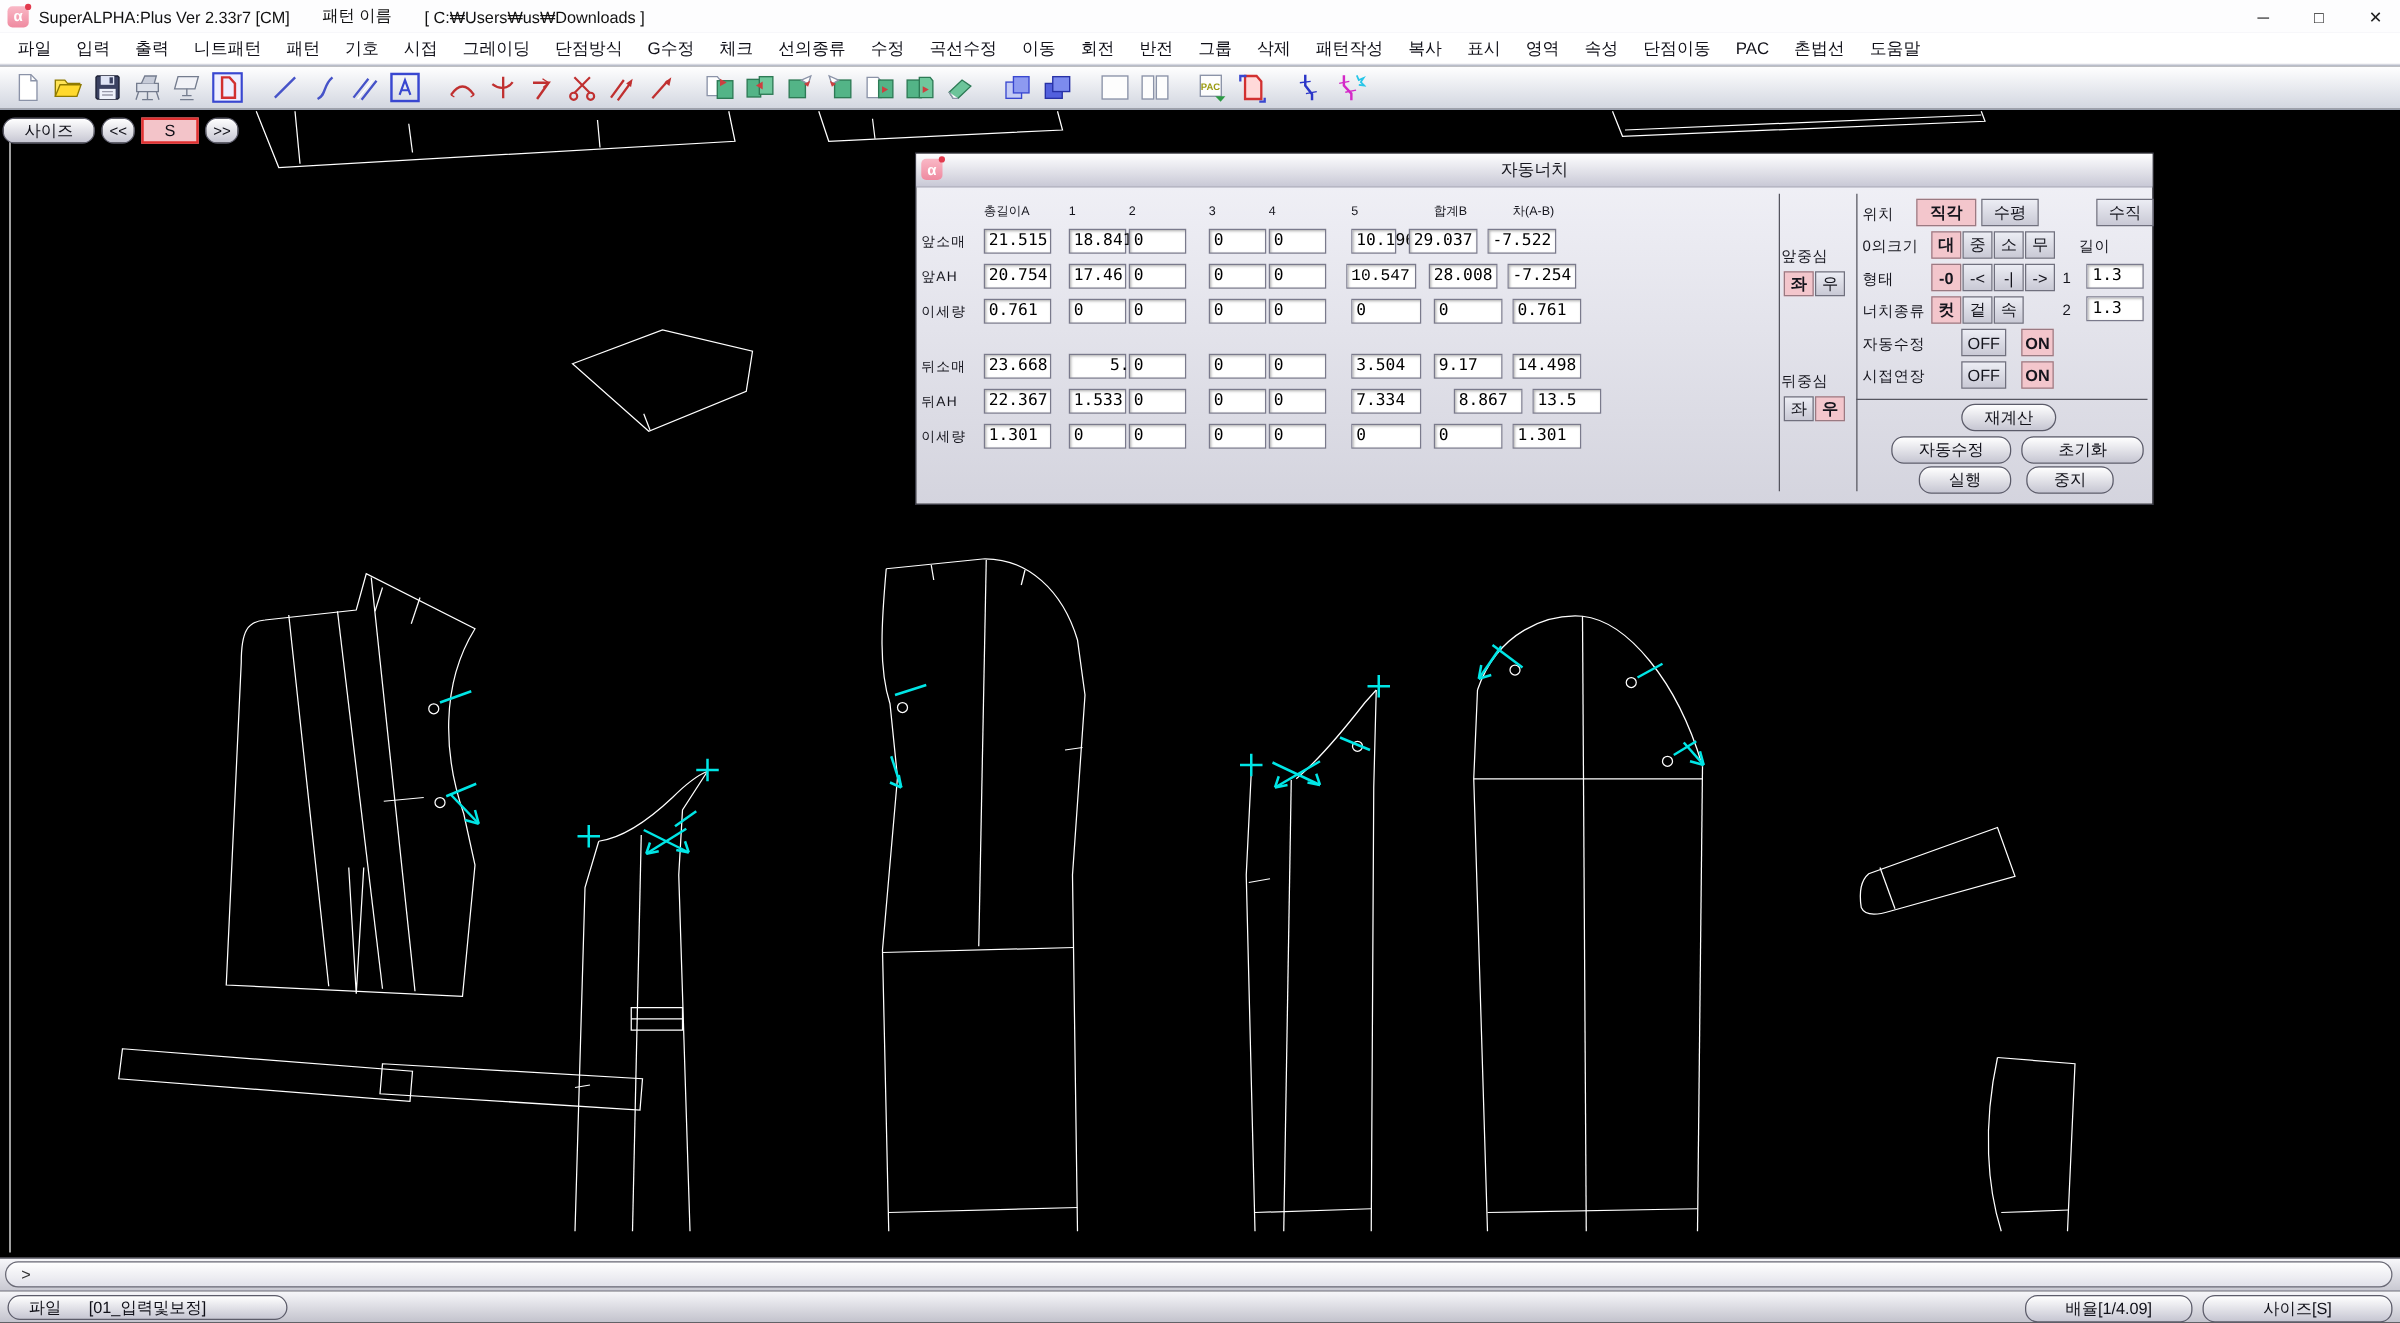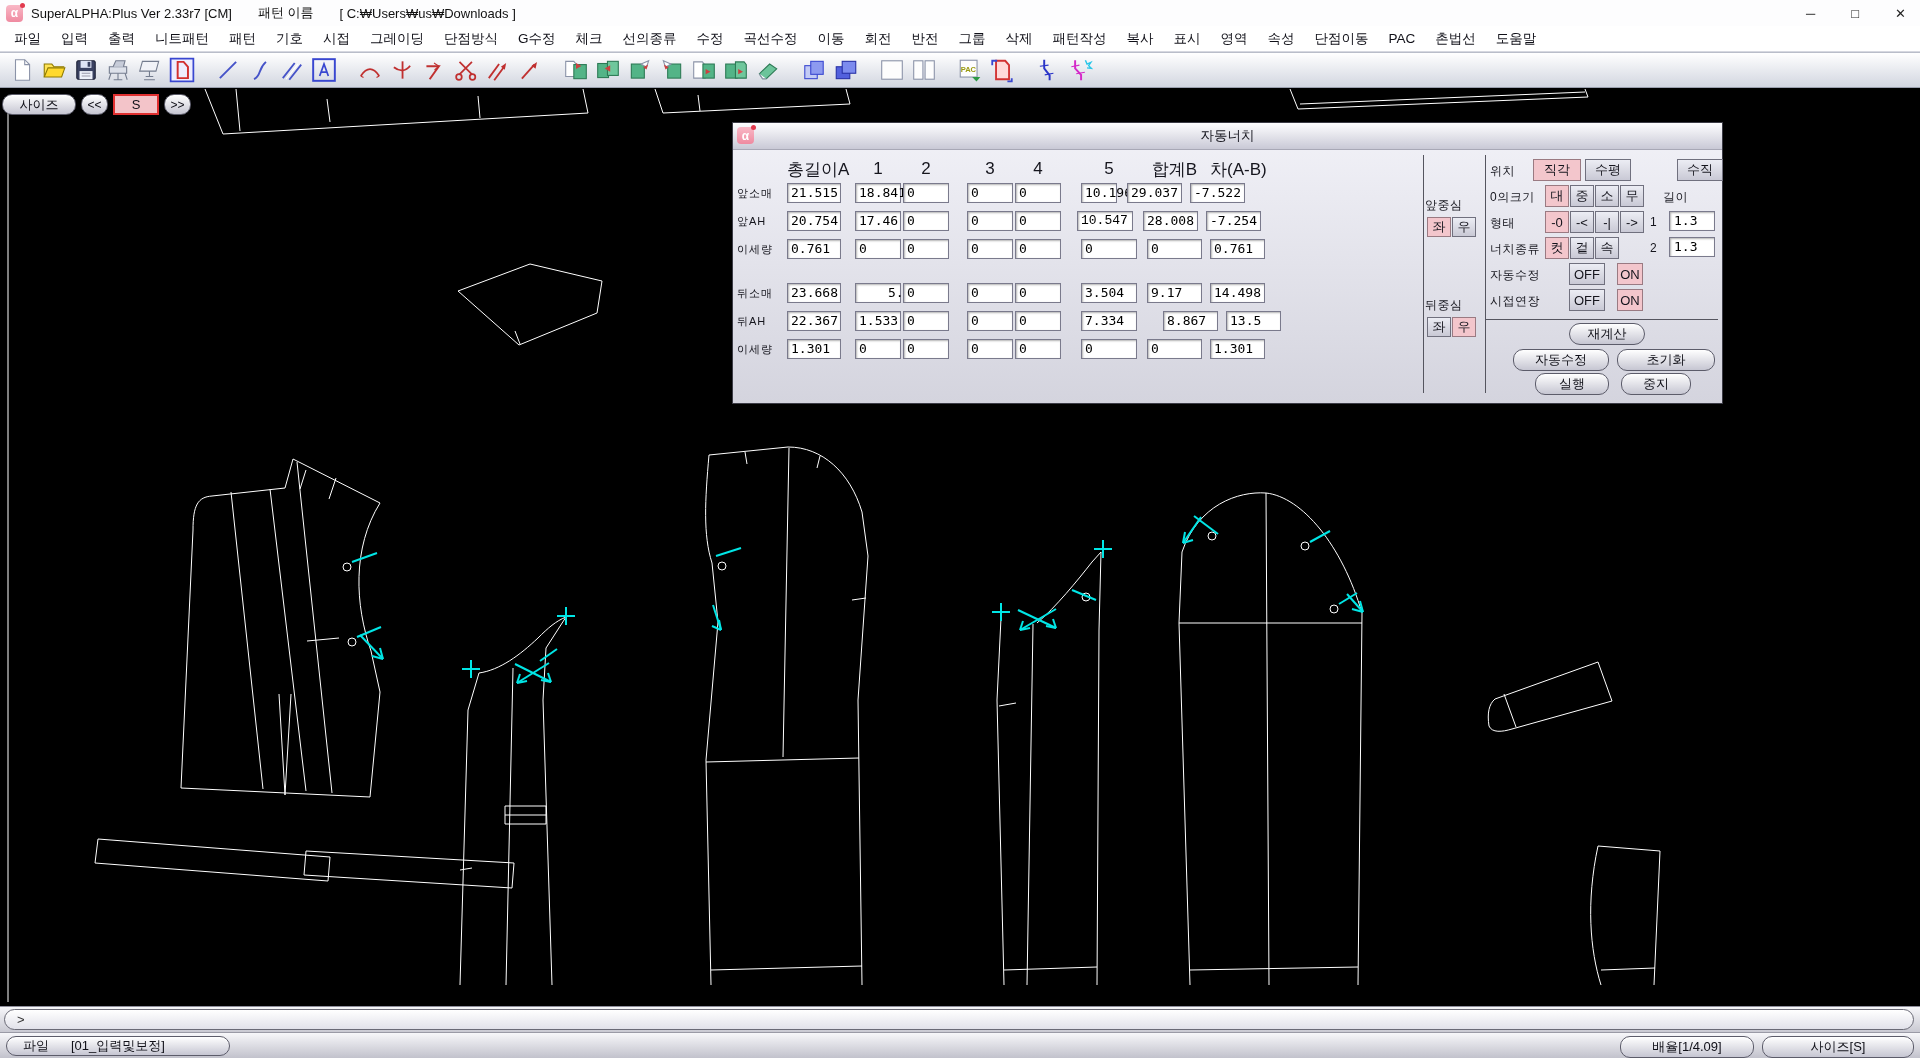--- a/index.html
+++ b/index.html
@@ -31,29 +31,29 @@
   #sizebar .sz{width:74px;height:21px;}
   #sizebar .nav{width:27px;height:21px;font-size:12px;}
   #sizebar .sbox{width:46px;height:21px;border:2px solid #e03030;background:#f3c4c9;font-size:13px;color:#101018;display:flex;align-items:center;justify-content:center;box-sizing:border-box;}
   
   #dialog{position:absolute;left:732px;top:122px;width:991px;height:282px;border:1px solid #3c3c46;background:linear-gradient(180deg,#f2f2f8,#d4d4de);box-shadow:3px 3px 10px rgba(0,0,0,.65);z-index:10;box-sizing:border-box;}
   #dialog-title{position:absolute;left:0;top:0;width:100%;height:26px;background:linear-gradient(180deg,#fefeff,#c9c9d6);border-bottom:1px solid #a8a8b6;display:flex;align-items:center;justify-content:center;font-size:13.5px;color:#15151d;}
   #dialog-title .app-icon{position:absolute;left:4px;top:4px;margin:0;}
   #dlg-table{position:absolute;left:4px;top:38px;width:545px;}
   .trow{display:flex;align-items:center;margin-bottom:8px;}
   .thead{margin-bottom:6px;height:16px;}
-  .thcell{font-size:17px;color:#15151d;text-align:center;white-space:nowrap;}
+  .thcell{font-size:10px;color:#15151d;white-space:nowrap;}
   .tlabel{width:46px;font-size:11px;color:#15151d;letter-spacing:1px;white-space:nowrap;}
   .tbox{height:20px;line-height:18px;background:#fff;border:1px solid #7a7a8c;box-shadow:inset 1px 1px 2px rgba(0,0,0,.3);font-family:"DejaVu Sans Mono",monospace;font-size:13px;color:#000;padding-left:3px;box-sizing:border-box;}
   .tgap{margin-top:24px;}
   .vsep{position:absolute;width:1px;background:#55555f;top:32px;height:238px;}
   .hsep{position:absolute;height:1px;background:#55555f;left:752px;width:233px;top:196px;}
   .plabel{position:absolute;font-size:12px;color:#15151d;white-space:nowrap;letter-spacing:0.5px;}
   .tg{position:absolute;height:22px;border:1px solid #70707e;background:linear-gradient(180deg,#ecedf4,#c9c9d5);font-size:13px;color:#15151d;display:flex;align-items:center;justify-content:center;box-sizing:border-box;}
-  .tg.sel{background:#f3c6cc;border-color:#9a7a82;}
+  .tg.sel{background:#f3c6cc;border-color:#9a7a82;font-weight:bold;}
   .tg.small{height:20px;}
   .lbox{position:absolute;width:46px;height:20px;background:#fff;border:1px solid #7a7a8c;box-shadow:inset 1px 1px 2px rgba(0,0,0,.3);font-family:"DejaVu Sans Mono",monospace;font-size:13px;line-height:18px;padding-left:4px;box-sizing:border-box;}
   .dpill{position:absolute;height:20px;border-radius:10px;border:1px solid #5c5c6a;background:linear-gradient(180deg,#ffffff,#c6c6d2);font-size:13px;color:#101018;display:flex;align-items:center;justify-content:center;}
   
   #commandbar{position:absolute;left:0;top:1006px;width:1920px;height:26px;background:linear-gradient(180deg,#f7f7fa,#c9c9d2);border-top:1px solid #8f8f9c;box-sizing:border-box;}
   #cmd-pill{position:absolute;left:4px;top:2px;width:1910px;height:21px;border-radius:11px;border:1px solid #6a6a76;background:linear-gradient(180deg,#ffffff,#e2e2ea);display:flex;align-items:center;padding-left:12px;box-sizing:border-box;font-size:13px;color:#333;}
   #statusbar{position:absolute;left:0;top:1032px;width:1920px;height:26px;background:linear-gradient(180deg,#f7f7fa,#c2c2cc);border-top:1px solid #9a9aa6;box-sizing:border-box;}
   #file-pill{position:absolute;left:6px;top:3px;width:224px;height:20px;justify-content:flex-start;padding-left:16px;box-sizing:border-box;gap:22px;}
   #zoom-pill{position:absolute;right:166px;top:3px;width:132px;height:20px;}
   #size-pill{position:absolute;right:6px;top:3px;width:150px;height:20px;}

